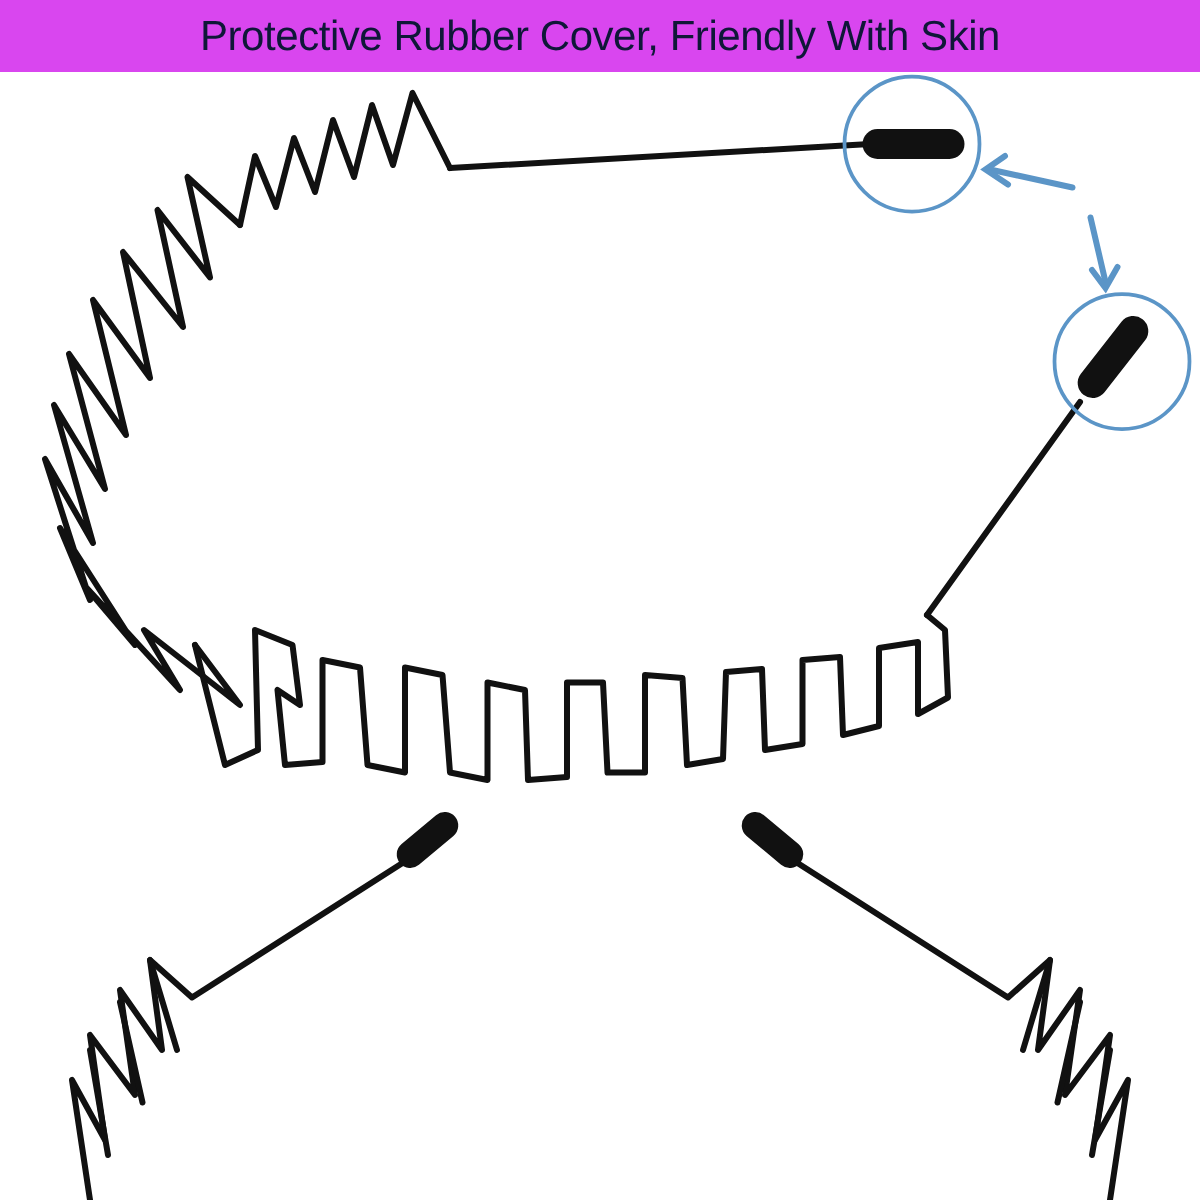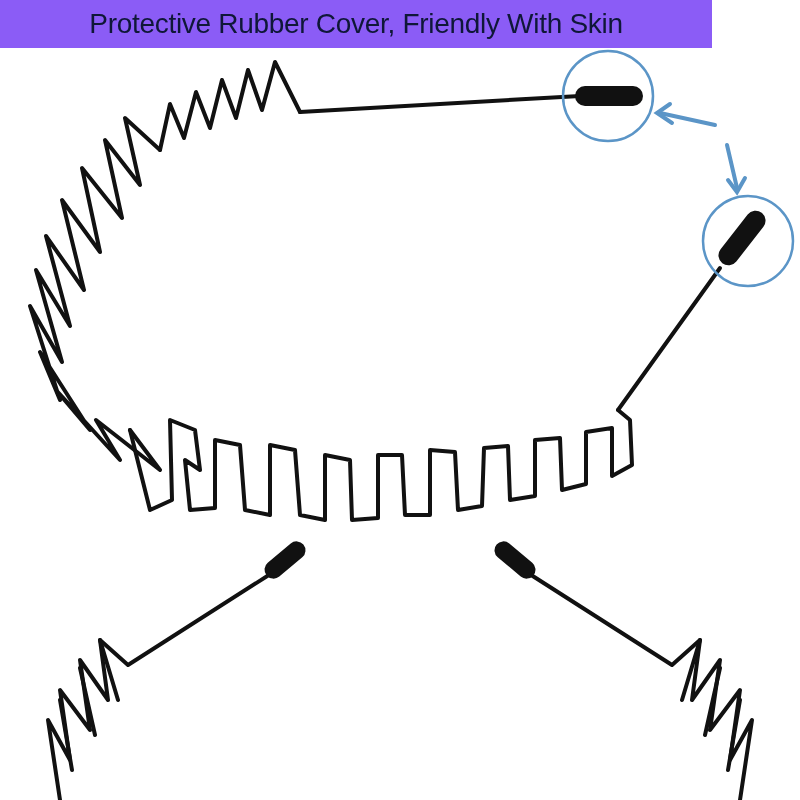--- a/index.html
+++ b/index.html
@@ -3,22 +3,22 @@
   <meta charset="utf-8">
   <style>
     html, body { margin: 0; padding: 0; }
     body {
       width: 800px; height: 800px; overflow: hidden;
       background: #ffffff;
       font-family: "Liberation Sans", sans-serif;
       position: relative;
     }
     .banner {
-      position: absolute; left: 0; top: 0; width: 712px; height: 48px;
-      background: #8b5cf6;
+      position: absolute; left: 0; top: 0; width: 800px; height: 48px;
+      background: #d946ef;
       display: flex; align-items: center; justify-content: center;
     }
     .banner-text {
       color: #0f1738;
       font-size: 28px;
       font-family: "Liberation Sans", sans-serif;
       letter-spacing: -0.3px;
     }
     .scene { position: absolute; left: 0; top: 48px; width: 800px; height: 752px; }
     svg { display: block; }

